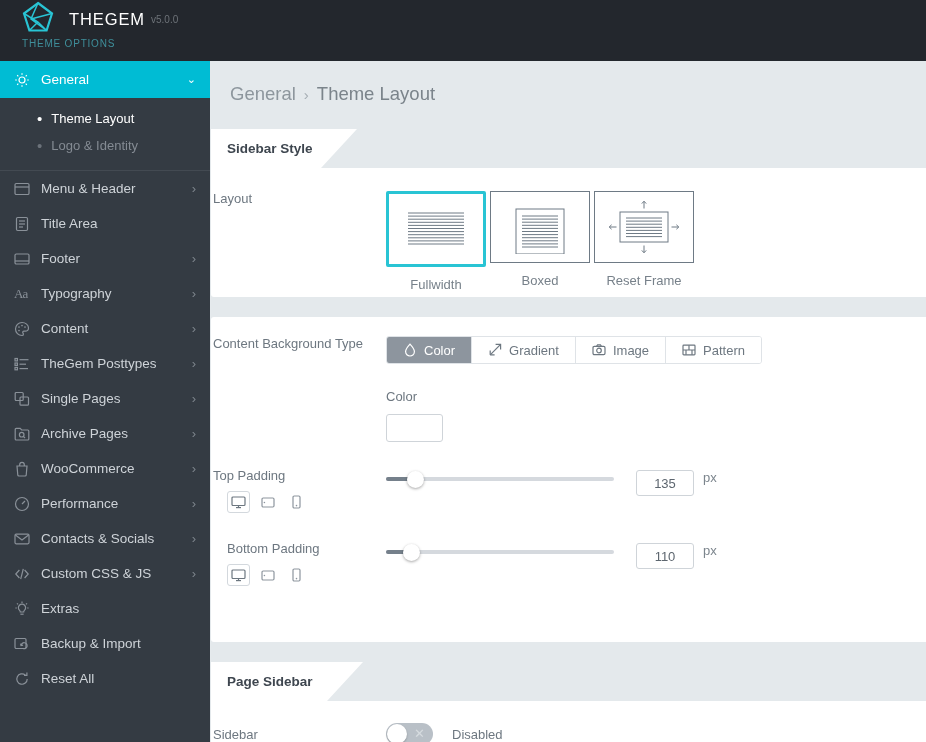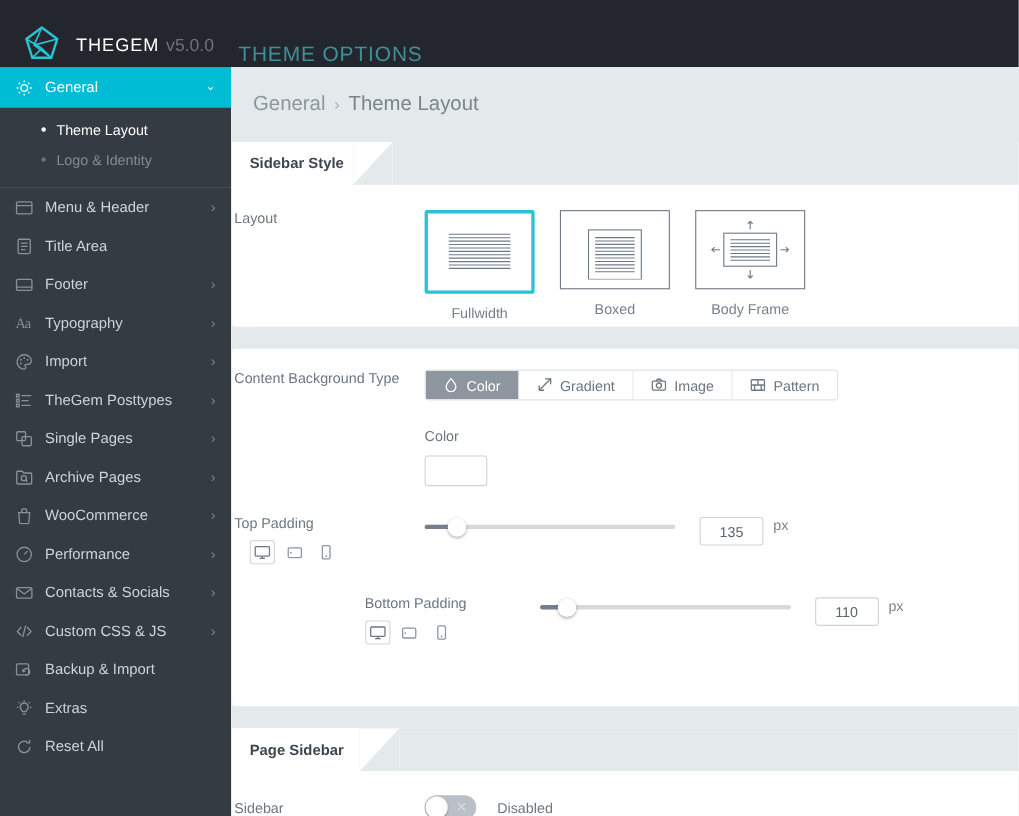--- a/index.html
+++ b/index.html
@@ -8,38 +8,38 @@
     font-family: "Liberation Sans", sans-serif;
     background: #e4e9ec;
     overflow: hidden;
   }
 
   
   #topbar {
     position: absolute; top: 0; left: 0;
     width: 926px; height: 61px;
     background: #23272d;
-    display: flex; align-items: flex-end;
+    display: flex; align-items: flex-start; flex-direction: column;
   }
   #logo-wrap { margin-left: 21px; display: flex; align-items: center; }
   #brand-name {
     margin-left: 14px;
     color: #ffffff;
     font-size: 16.5px;
     letter-spacing: .9px;
   }
   #brand-version {
     margin-left: 6px;
     color: #6d7278;
-    font-size: 16px;
+    font-size: 10px;
   }
   #theme-options-link {
     margin-left: 22px;
     color: #3f8f9b;
-    font-size: 19px;
+    font-size: 10px;
     letter-spacing: .8px;
     cursor: pointer;
   }
 
   
   #sidebar {
     position: absolute; top: 61px; left: 0;
     width: 210px; height: 681px;
     background: #343b43;
   }
@@ -134,21 +134,21 @@
 
   .row { display: flex; }
   .row-label {
     width: 175px; flex: 0 0 175px;
     padding-left: 2px;
     font-size: 13px;
     color: #6d7780;
   }
 
   
-  #layout-cards { display: flex; gap: 23px; }
+  #layout-cards { display: flex; gap: 4px; }
   .lcard { width: 100px; cursor: pointer; }
   .lcard-box {
     width: 100px; height: 72px;
     border: 1px solid #6e7a85;
     background: #ffffff;
     display: flex; align-items: center; justify-content: center;
   }
   .lcard.sel .lcard-box {
     border: 3px solid #29c4d4;
     border-radius: 2px;
@@ -328,21 +328,21 @@
     <div class="nav-item">
       <span class="nav-ico">
         <svg width="16" height="16" viewBox="0 0 16 16" fill="none" stroke="currentColor" stroke-width="1.2">
           <path d="M8 1.5a6.5 6.5 0 1 0 0 13c.9 0 1.4-.6 1.4-1.3 0-.8-.7-1.2-.7-1.9 0-.6.5-1.1 1.2-1.1h1.3A3.3 3.3 0 0 0 14.5 7C14.5 3.9 11.6 1.5 8 1.5z"></path>
           <circle cx="5" cy="6" r=".85" fill="currentColor" stroke="none"></circle>
           <circle cx="8" cy="4.5" r=".85" fill="currentColor" stroke="none"></circle>
           <circle cx="11" cy="6" r=".85" fill="currentColor" stroke="none"></circle>
           <circle cx="5" cy="9.5" r=".85" fill="currentColor" stroke="none"></circle>
         </svg>
       </span>
-      <span class="nav-label">Import</span>
+      <span class="nav-label">Content</span>
       <span class="nav-chev">›</span>
     </div>
     <div class="nav-item">
       <span class="nav-ico">
         <svg width="16" height="16" viewBox="0 0 16 16" fill="none" stroke="currentColor" stroke-width="1.2">
           <rect x="1" y="2.5" width="2.4" height="2.4"></rect>
           <rect x="1" y="7" width="2.4" height="2.4"></rect>
           <rect x="1" y="11.4" width="2.4" height="2.4"></rect>
           <line x1="5.5" y1="3.7" x2="14.5" y2="3.7"></line>
           <line x1="5.5" y1="8.2" x2="12" y2="8.2"></line>
@@ -406,44 +406,44 @@
     <div class="nav-item">
       <span class="nav-ico">
         <svg width="16" height="16" viewBox="0 0 16 16" fill="none" stroke="currentColor" stroke-width="1.2">
           <path d="M5.4 4L1.8 8l3.6 4"></path>
           <path d="M10.6 4L14.2 8l-3.6 4"></path>
           <line x1="9.3" y1="2.8" x2="6.7" y2="13.2"></line>
         </svg>
       </span>
       <span class="nav-label">Custom CSS &amp; JS</span>
       <span class="nav-chev">›</span>
-    </div>
-    <div class="nav-item">
-      <span class="nav-ico">
-        <svg width="16" height="16" viewBox="0 0 16 16" fill="none" stroke="currentColor" stroke-width="1.2">
-          <rect x="1" y="2.5" width="11" height="10" rx="1.2"></rect>
-          <path d="M9.3 12.6a3 3 0 1 0-2.2-3"></path>
-          <path d="M6.6 7.6l.5 2 2-.5"></path>
-        </svg>
-      </span>
-      <span class="nav-label">Backup &amp; Import</span>
     </div>
     <div class="nav-item">
       <span class="nav-ico">
         <svg width="16" height="16" viewBox="0 0 16 16" fill="none" stroke="currentColor" stroke-width="1.2">
           <path d="M5.6 9.4a3.6 3.6 0 1 1 4.8 0c-.5.5-.7 1-.7 1.6H6.3c0-.6-.2-1.1-.7-1.6z"></path>
           <line x1="6.4" y1="13.2" x2="9.6" y2="13.2"></line>
           <line x1="8" y1="0.6" x2="8" y2="2"></line>
           <line x1="1.4" y1="7" x2="2.8" y2="7"></line>
           <line x1="13.2" y1="7" x2="14.6" y2="7"></line>
           <line x1="3" y1="2.4" x2="4" y2="3.4"></line>
           <line x1="13" y1="2.4" x2="12" y2="3.4"></line>
         </svg>
       </span>
       <span class="nav-label">Extras</span>
+    </div>
+    <div class="nav-item">
+      <span class="nav-ico">
+        <svg width="16" height="16" viewBox="0 0 16 16" fill="none" stroke="currentColor" stroke-width="1.2">
+          <rect x="1" y="2.5" width="11" height="10" rx="1.2"></rect>
+          <path d="M9.3 12.6a3 3 0 1 0-2.2-3"></path>
+          <path d="M6.6 7.6l.5 2 2-.5"></path>
+        </svg>
+      </span>
+      <span class="nav-label">Backup &amp; Import</span>
     </div>
     <div class="nav-item">
       <span class="nav-ico">
         <svg width="16" height="16" viewBox="0 0 16 16" fill="none" stroke="currentColor" stroke-width="1.2">
           <path d="M13.2 8a5.2 5.2 0 1 1-1.9-4"></path>
           <path d="M12.9 1.4v2.9h-2.9"></path>
         </svg>
       </span>
       <span class="nav-label">Reset All</span>
     </div>
@@ -513,21 +513,21 @@
                 <line x1="22" y1="34.5" x2="58" y2="34.5" stroke="#6e7a85" stroke-width="1"></line>
                 <line x1="22" y1="37.6" x2="58" y2="37.6" stroke="#6e7a85" stroke-width="1"></line>
                 <g stroke="#6e7a85" stroke-width="1" fill="none">
                   <path d="M40 9.5v-7M37.8 4.6L40 2.2l2.2 2.4"></path>
                   <path d="M40 46.5v7M37.8 51.4L40 53.8l2.2-2.4"></path>
                   <path d="M12.5 28h-7M7.6 25.8L5.2 28l2.4 2.2"></path>
                   <path d="M67.5 28h7M72.4 25.8L74.8 28l-2.4 2.2"></path>
                 </g>
               </svg>
             </div>
-            <div class="lcard-cap">Body Frame</div>
+            <div class="lcard-cap">Reset Frame</div>
           </div>
         </div>
     </div>
   </section>
 
   <section class="panel" style="margin-top:20px; height:325px;">
 
     <div class="row" style="padding-top:19px;">
       <div class="row-label">Content Background Type</div>
       <div id="bgtabs">
@@ -612,21 +612,21 @@
         <div class="slider-wrap">
           <div class="slider-track"></div>
           <div class="slider-fill" id="tp-fill" style="width: 29.64px;"></div>
           <div class="slider-knob" id="tp-knob" style="left: 21.14px;"></div>
         </div>
         <input class="num-input" id="tp-input" style="margin-left: 22px;" value="135">
         <span class="unit">px</span>
       </div>
     </div>
 
-    <div class="row" style="padding-top:28px;justify-content:center;">
+    <div class="row" style="padding-top:28px;">
       <div style="width:175px;flex:0 0 175px;">
         <div class="row-label" style="padding-left:16px;">Bottom Padding</div>
         <div class="dev-row">
           <div class="dev-btn on">
             <svg width="15" height="13" viewBox="0 0 15 13">
                 <rect x="1" y="1" width="13" height="8.5" rx="1" fill="none" stroke="currentColor" stroke-width="1.2"></rect>
                 <line x1="5" y1="11.6" x2="10" y2="11.6" stroke="currentColor" stroke-width="1.2"></line>
                 <line x1="7.5" y1="9.5" x2="7.5" y2="11.6" stroke="currentColor" stroke-width="1.2"></line>
               </svg>
           </div>

